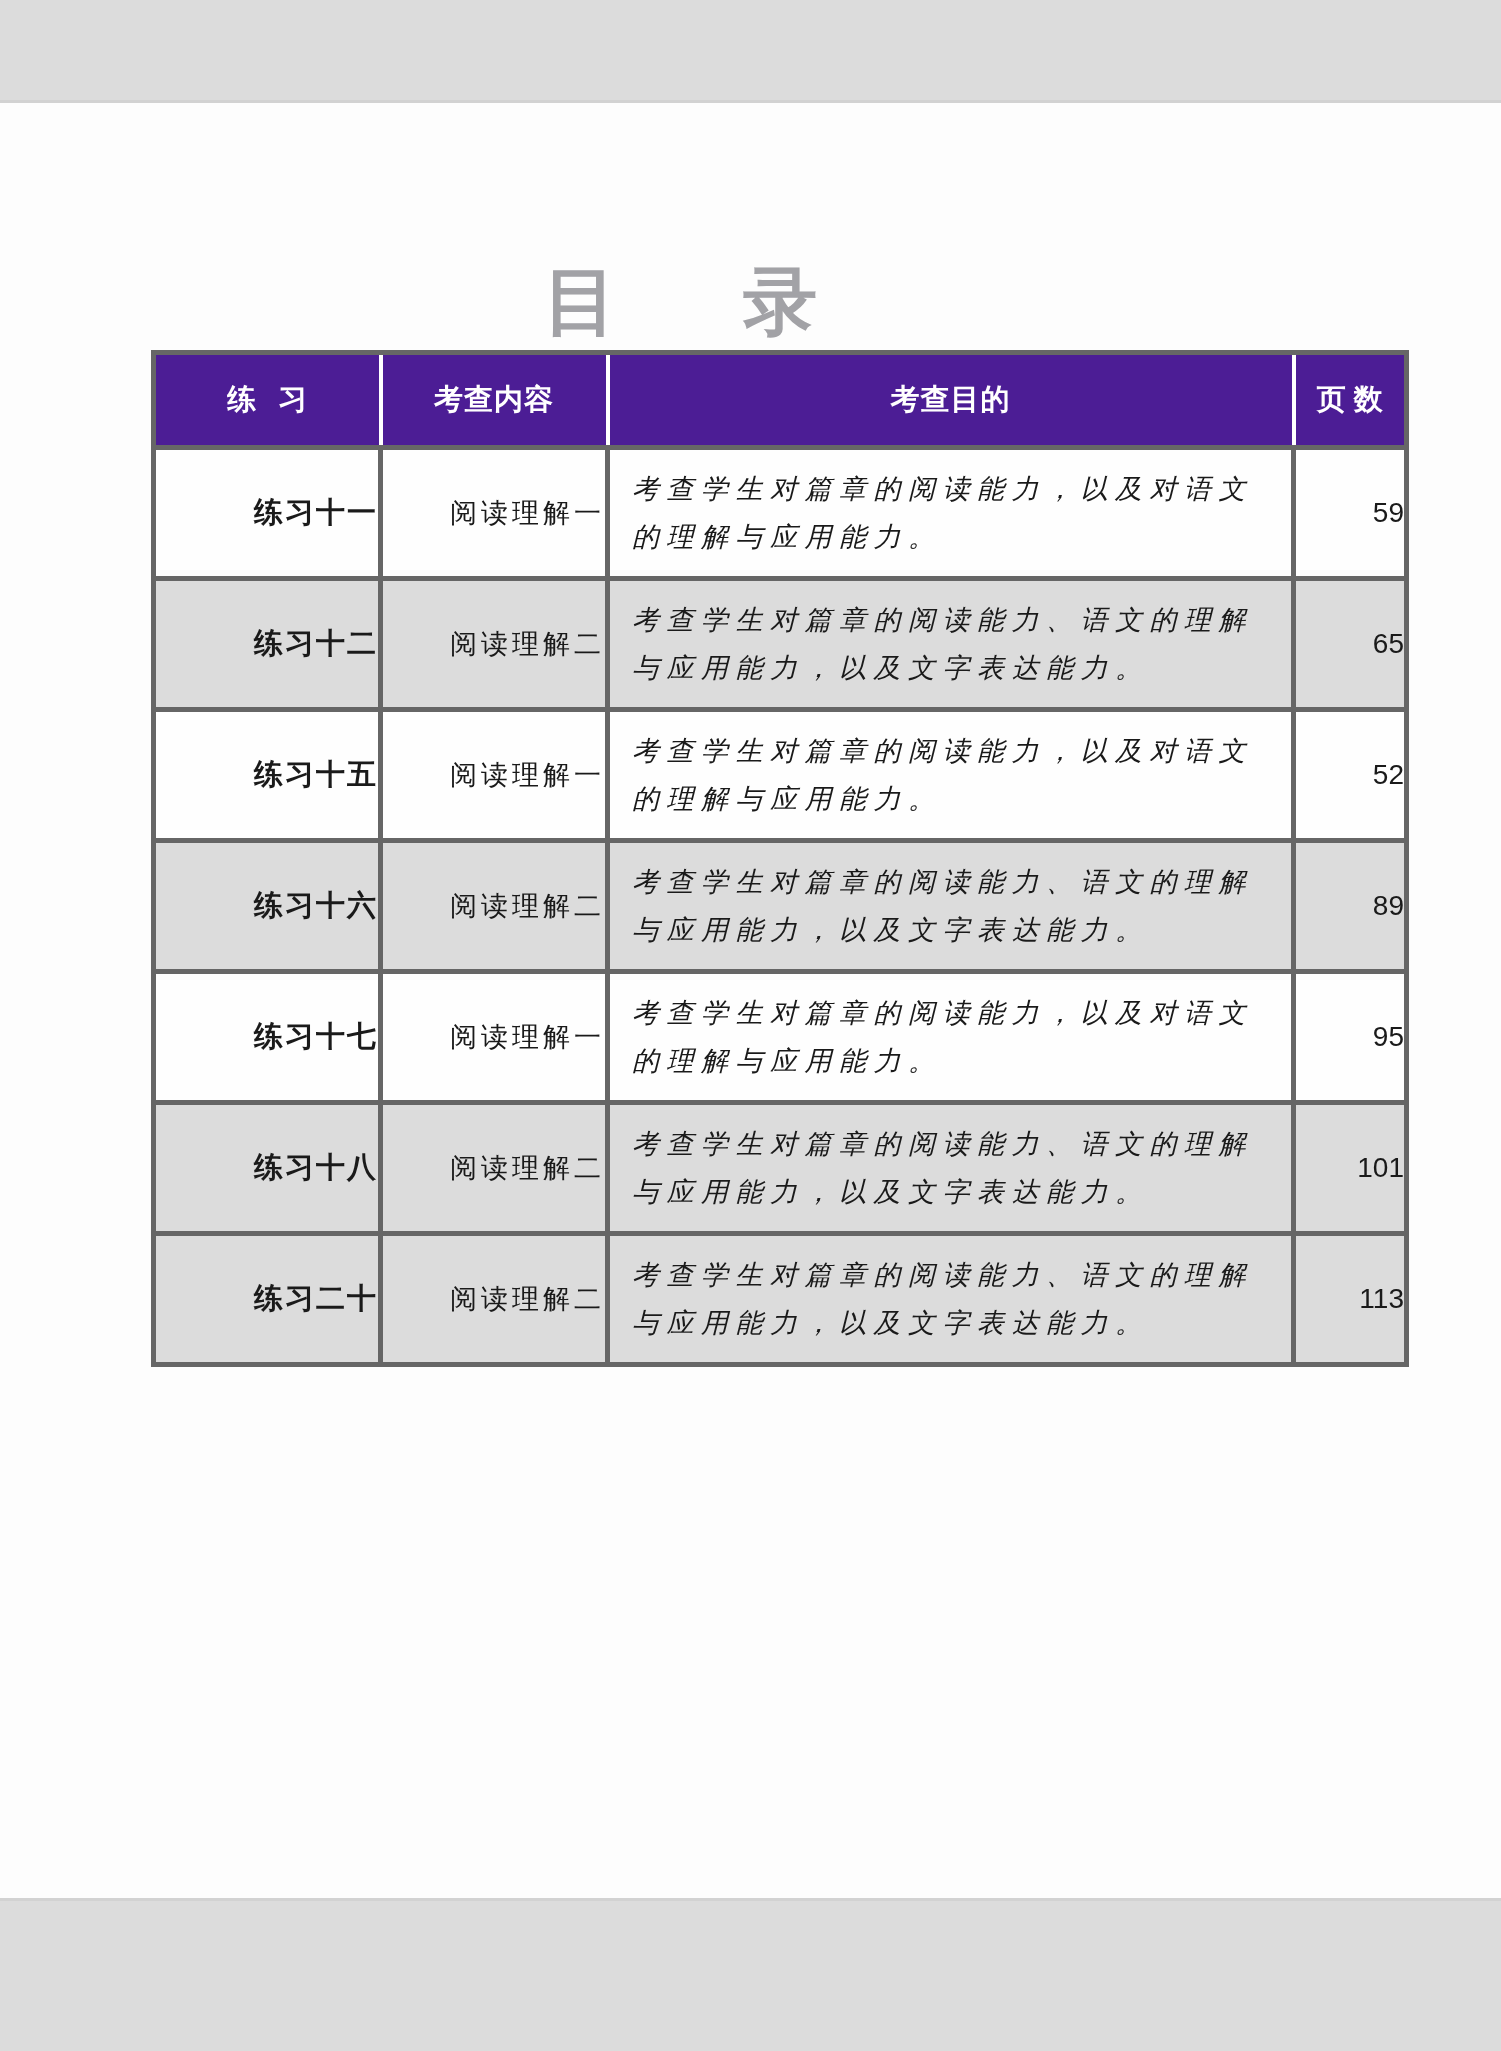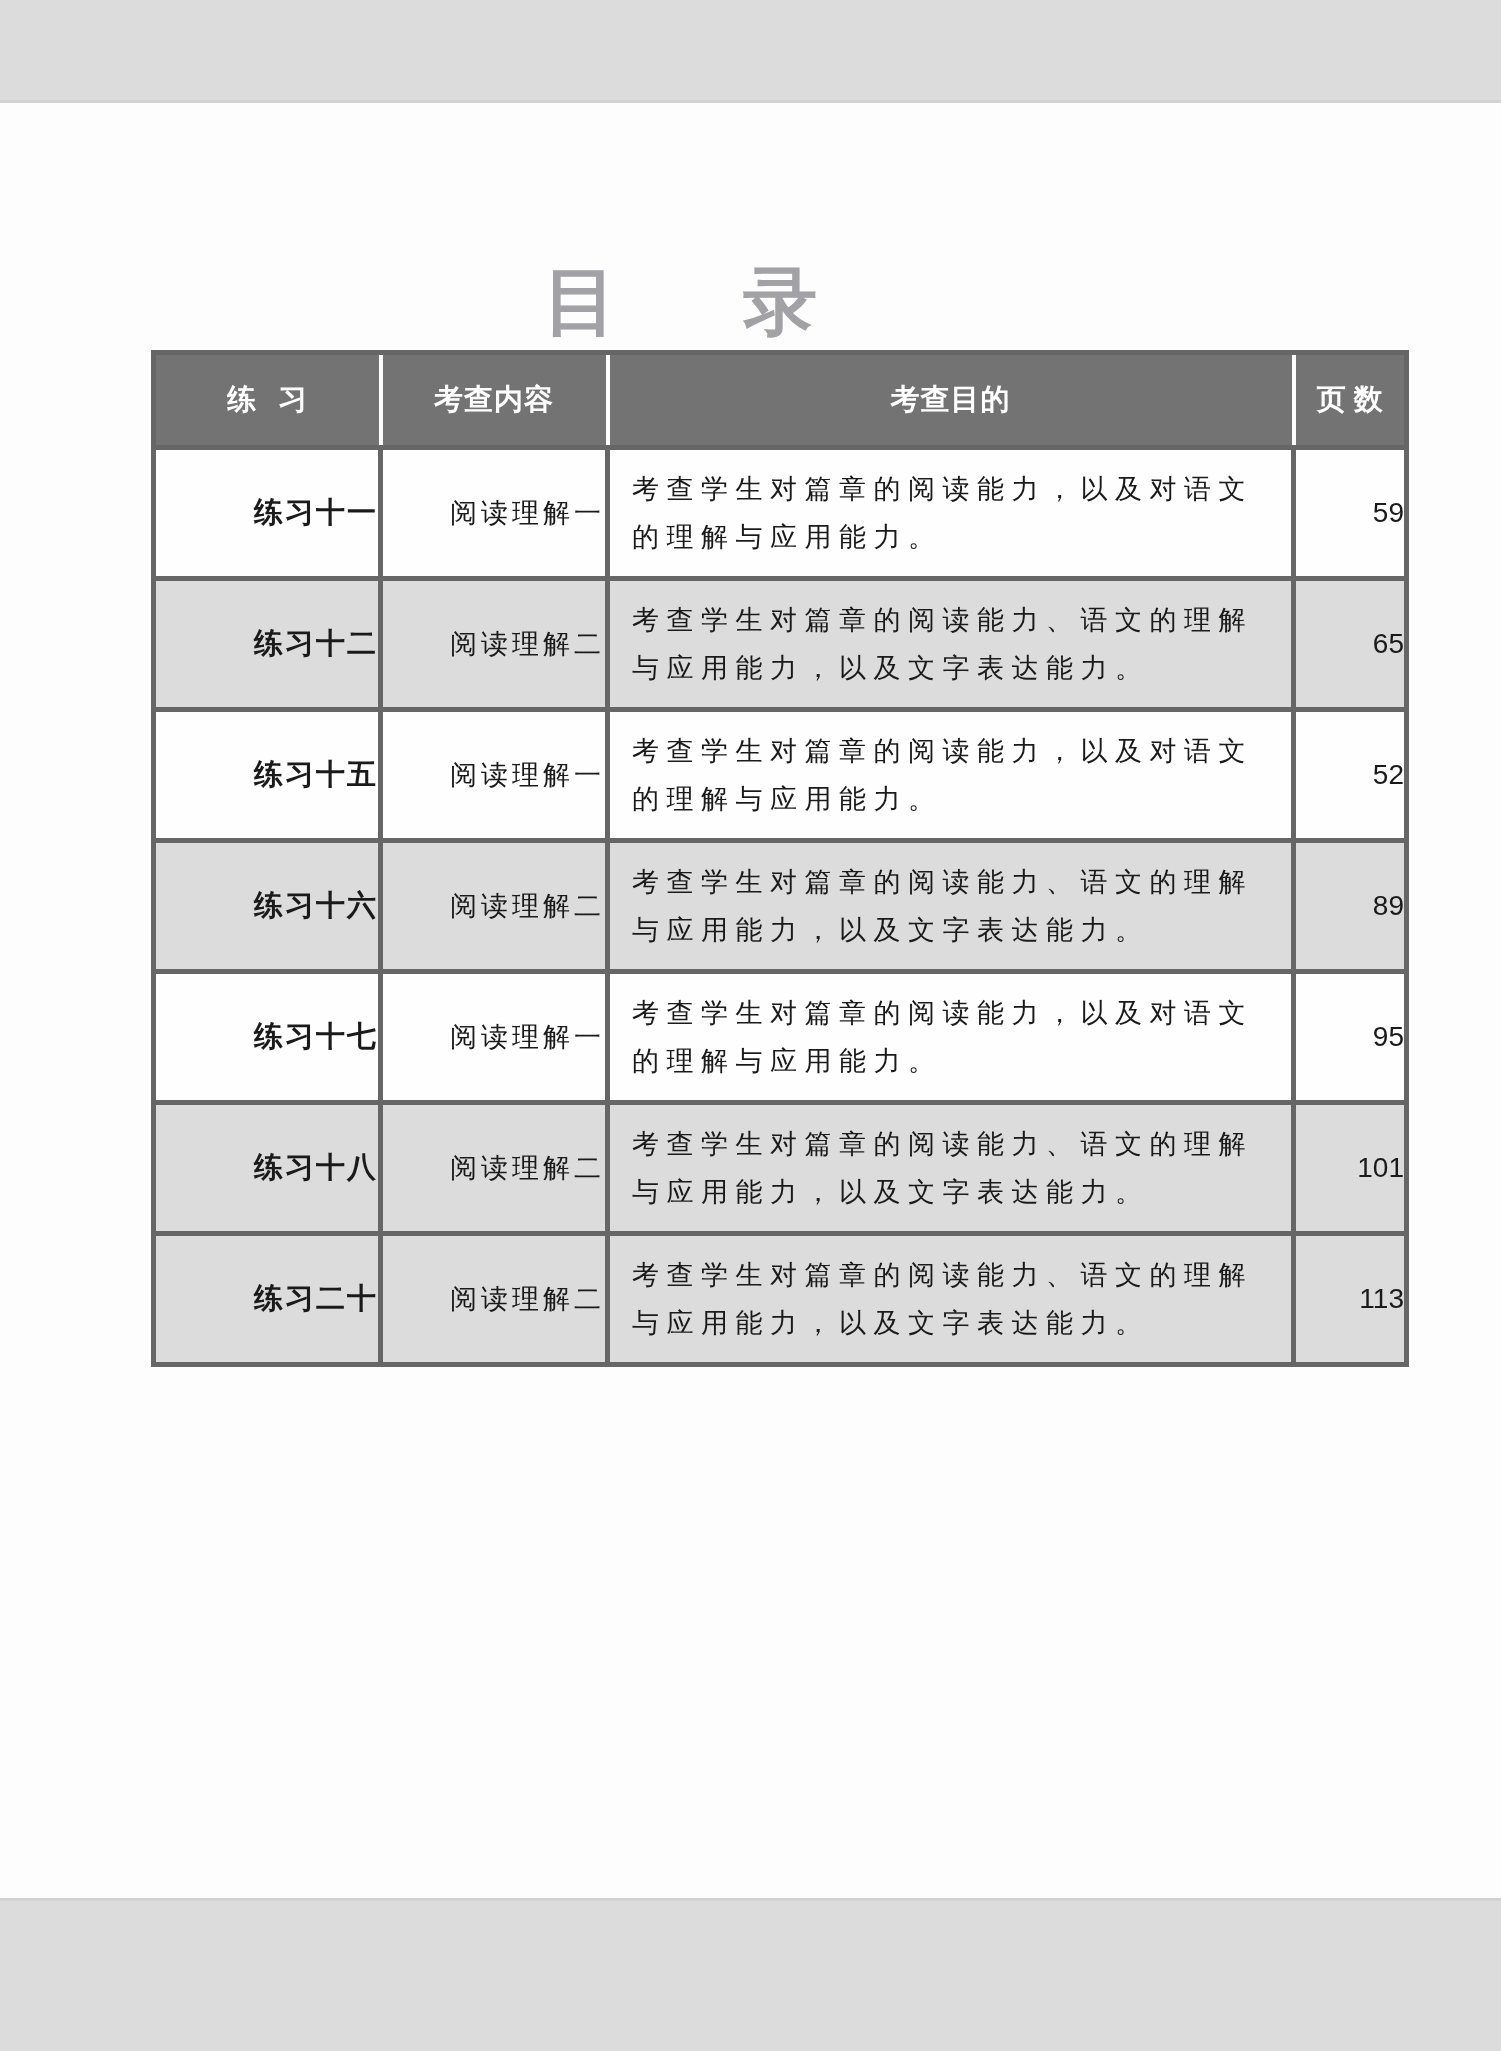--- a/index.html
+++ b/index.html
@@ -25,21 +25,21 @@
   table.toc {
     position: absolute; left: 151px; top: 350px;
     width: 1253px; border-collapse: collapse; table-layout: fixed;
     border: 5px solid #666666;
   }
   table.toc col.c1 { width: 227px; }
   table.toc col.c2 { width: 227px; }
   table.toc col.c3 { width: 686px; }
   table.toc col.c4 { width: 113px; }
   table.toc th {
-    background: #737373; color: #ffffff; height: 90px; padding: 0;
+    background: #4c1d95; color: #ffffff; height: 90px; padding: 0;
     font-family: "DejaVu Sans", "Liberation Sans", sans-serif;
     font-weight: bold; font-size: 29px;
     border-left: 4px solid #ffffff; border-right: 4px solid #ffffff;
     letter-spacing: 1px; 
   }
   table.toc th:first-child { border-left: none; }
   table.toc th:last-child { border-right: none; }
   table.toc th.spaced { letter-spacing: 22px; text-indent: 22px; }
   table.toc th.spaced-sm { letter-spacing: 8px; text-indent: 8px; }
   table.toc td {
@@ -48,21 +48,21 @@
   }
   table.toc tr.shaded td { background: #dcdcdc; }
   table.toc tr.plain td { background: #fefefe; }
   td.ex {
     font-family: "DejaVu Sans", "Liberation Sans", sans-serif;
     font-weight: bold; font-size: 29px; letter-spacing: 2px;
   }
   td.content { font-size: 27px; letter-spacing: 4px; }
   td.purpose {
     text-align: left !important; font-size: 27px; letter-spacing: 7.5px;
-    line-height: 48px; padding-left: 22px !important; padding-right: 10px !important;
+    line-height: 48px; padding-left: 22px !important; padding-right: 10px !important; font-style: italic;
   }
   td.page {
     font-family: "Liberation Sans", "DejaVu Sans", sans-serif;
     font-size: 28px;
   }
 </style>
 </head>
 <body>
 
 <div class="band-top"></div>

